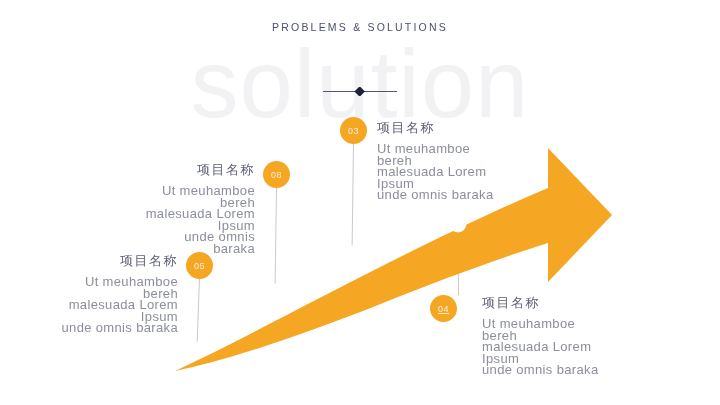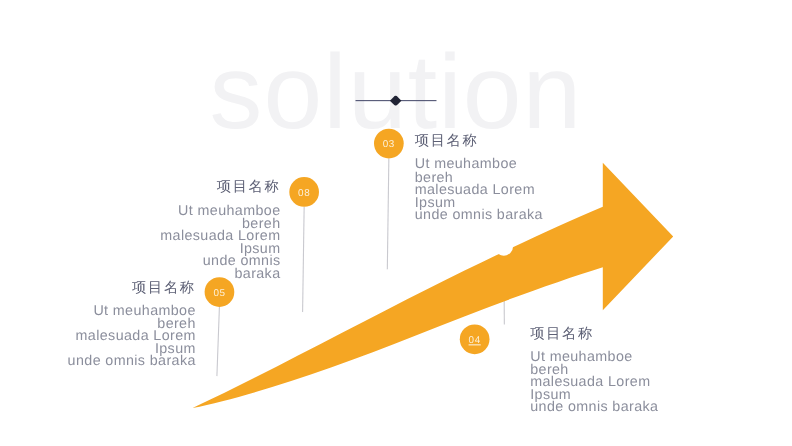--- a/index.html
+++ b/index.html
@@ -113,21 +113,21 @@
     font-size: 9px;
     letter-spacing: 0.5px;
     display: flex;
     align-items: center;
     justify-content: center;
     z-index: 5;
   }
   .m1 { left: 186px; top: 252px; }
   .m2 { left: 263px; top: 161px; }
   .m3 { left: 340px; top: 117px; }
-  .m4 { left: 418px; top: 295px; text-decoration: underline; }
+  .m4 { left: 430px; top: 295px; text-decoration: underline; }
 
   
   .item {
     position: absolute;
     z-index: 5;
   }
   .item .item-title {
     font-size: 13px;
     letter-spacing: 1.5px;
     color: #5d6075;
@@ -147,20 +147,21 @@
   .item-3 { left: 377px; top: 119px; width: 130px; }
   .item-4 { left: 482px; top: 294px; width: 130px; }
 </style>
 </head>
 <body>
 
 <div id="slide">
 
   <div class="watermark">solution</div>
 
+  <div class="kicker">PROBLEMS &amp; SOLUTIONS</div>
 
   <svg class="divider" viewBox="0 0 74 9">
     <line x1="0" y1="4.5" x2="74" y2="4.5" stroke="#3e4263" stroke-width="0.9"></line>
     <rect x="33" y="0.8" width="7.4" height="7.4" transform="rotate(45 36.7 4.5)" fill="#1f2233"></rect>
   </svg>
 
   <svg class="flow-svg" viewBox="0 0 720 405">
 
     <g stroke="#c9c9cf" stroke-width="1" fill="none">
       <line x1="199.5" y1="278" x2="197" y2="347"></line>

